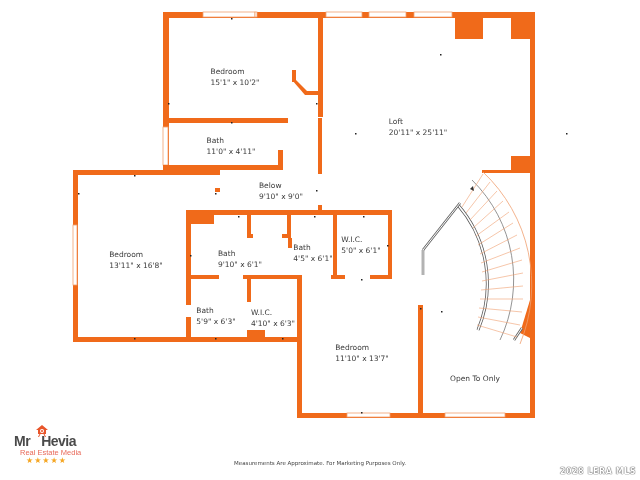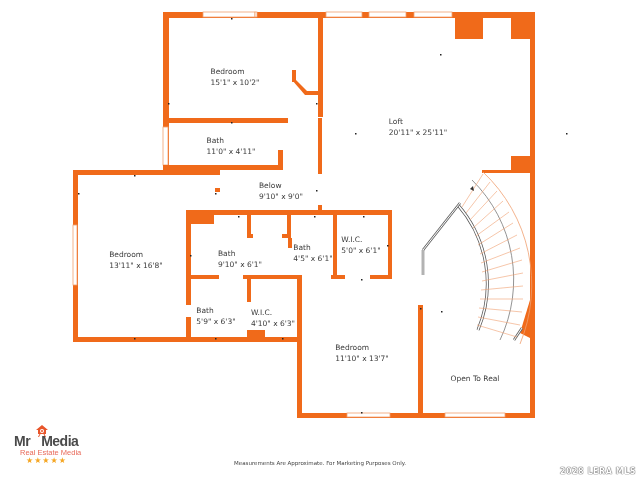--- a/index.html
+++ b/index.html
@@ -188,30 +188,30 @@
 </div>
 <div class="room-label" style="left:273px; top:307px;">
   <span class="name">W.I.C.</span>
   <span class="dim">4'10" x 6'3"</span>
 </div>
 <div class="room-label" style="left:362px; top:342px;">
   <span class="name">Bedroom</span>
   <span class="dim">11'10" x 13'7"</span>
 </div>
 <div class="room-label" style="left:475px; top:373px;">
-  <span class="name">Open To Real</span>
+  <span class="name">Open To Only</span>
 </div>
 
 <div class="logo">
   <svg class="house" viewBox="0 0 12 12">
     <polygon points="6,0 12,5 10,5 10,9 2,9 2,5 0,5" fill="#e8552a"></polygon>
     <circle cx="6" cy="6" r="2" fill="#fff"></circle>
     <circle cx="6" cy="6" r="1" fill="#e8552a"></circle>
     <line x1="4" y1="9" x2="2.5" y2="12" stroke="#e8552a" stroke-width="1"></line>
     <line x1="8" y1="9" x2="9.5" y2="12" stroke="#e8552a" stroke-width="1"></line>
   </svg>
-  <div class="brand"><span>Mr</span><span style="display:inline-block;width:11px;"></span><span>Media</span></div>
+  <div class="brand"><span>Mr</span><span style="display:inline-block;width:11px;"></span><span>Hevia</span></div>
   <div class="sub">Real Estate Media</div>
   <div class="stars">★★★★★</div>
 </div>
 
 <div class="disclaimer">Measurements Are Approximate. For Marketing Purposes Only.</div>
 <div class="copyright">2028 LERA MLS</div>
 
 </body></html>

